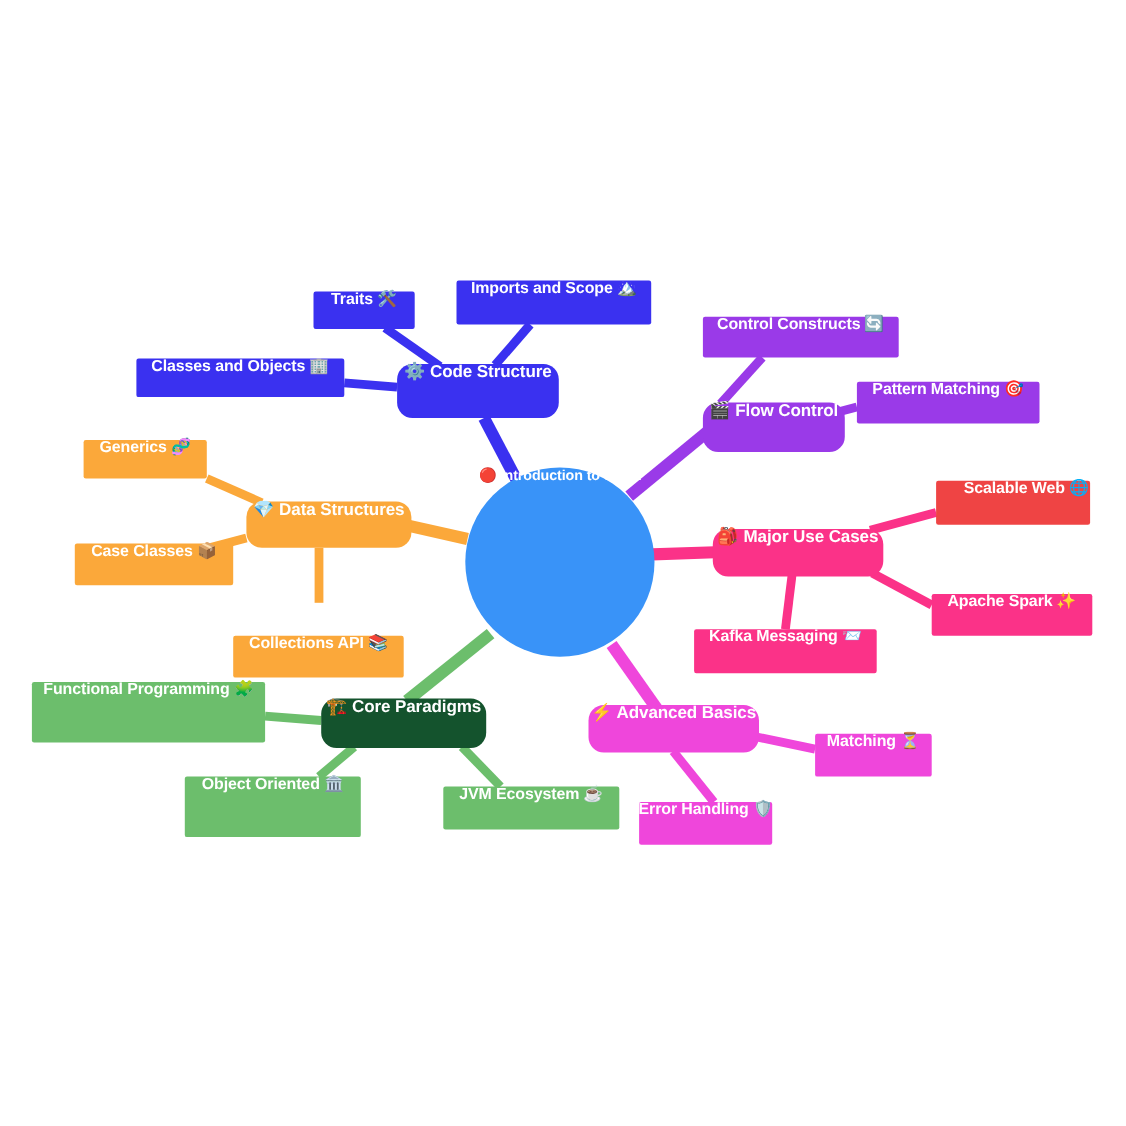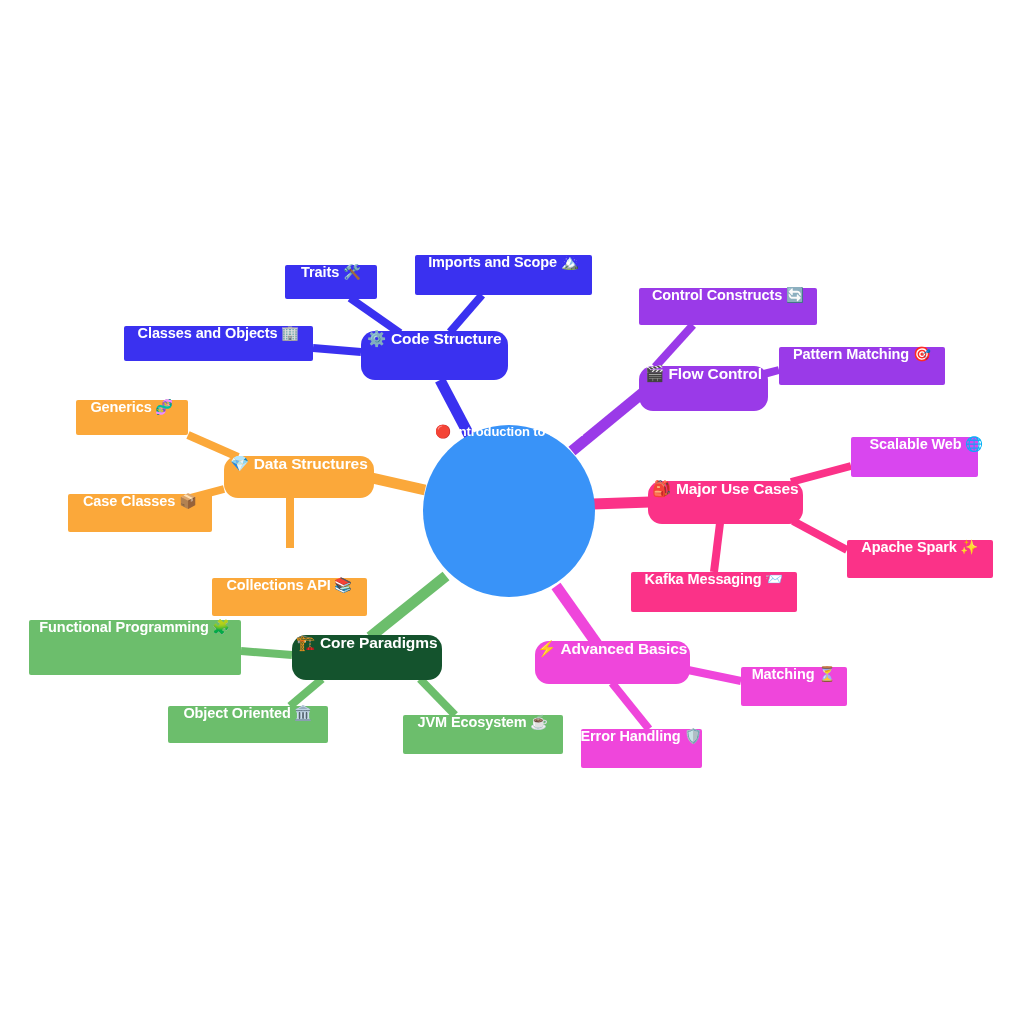--- a/index.html
+++ b/index.html
@@ -109,21 +109,21 @@
       </div>
       <div class="node node-leaf" style="left: 639px; top: 288px; width: 178px; height: 37px; background: rgb(154, 58, 232);">
         <span class="node-label">Control Constructs 🔄</span>
       </div>
       <div class="node node-leaf" style="left: 779px; top: 347px; width: 166px; height: 38px; background: rgb(154, 58, 232);">
         <span class="node-label">Pattern Matching 🎯</span>
       </div>
       <div class="node node-branch" style="left: 648px; top: 481px; width: 155px; height: 43px; background: rgb(251, 50, 136);">
         <span class="node-label">🎒 Major Use Cases</span>
       </div>
-      <div class="node node-leaf" style="left: 851px; top: 437px; width: 127px; height: 40px; background: #d946ef; padding-left: 24px;">
+      <div class="node node-leaf" style="left: 851px; top: 437px; width: 140px; height: 40px; background: #ef4444; padding-left: 24px;">
         <span class="node-label">Scalable Web 🌐</span>
       </div>
       <div class="node node-leaf" style="left: 847px; top: 540px; width: 146px; height: 38px; background: rgb(251, 50, 136);">
         <span class="node-label">Apache Spark ✨</span>
       </div>
       <div class="node node-leaf" style="left: 631px; top: 572px; width: 166px; height: 40px; background: rgb(251, 50, 136);">
         <span class="node-label">Kafka Messaging 📨</span>
       </div>
       <div class="node node-branch" style="left: 535px; top: 641px; width: 155px; height: 43px; background: rgb(239, 70, 219);">
         <span class="node-label">⚡ Advanced Basics</span>
@@ -133,21 +133,21 @@
       </div>
       <div class="node node-leaf" style="left: 581px; top: 729px; width: 121px; height: 39px; background: rgb(239, 70, 219);">
         <span class="node-label">Error Handling 🛡️</span>
       </div>
       <div class="node node-branch" style="left: 292px; top: 635px; width: 150px; height: 45px; background: #14532d;">
         <span class="node-label">🏗️ Core Paradigms</span>
       </div>
       <div class="node node-leaf" style="left: 29px; top: 620px; width: 212px; height: 55px; background: rgb(108, 190, 108);">
         <span class="node-label">Functional Programming 🧩</span>
       </div>
-      <div class="node node-leaf" style="left: 168px; top: 706px; width: 160px; height: 37px; background: rgb(108, 190, 108);">
+      <div class="node node-leaf" style="left: 168px; top: 706px; width: 160px; height: 55px; background: rgb(108, 190, 108);">
         <span class="node-label">Object Oriented 🏛️</span>
       </div>
       <div class="node node-leaf" style="left: 367px; top: 715px; width: 160px; height: 39px; background: rgb(108, 190, 108); margin-left: 36px;">
         <span class="node-label">JVM Ecosystem ☕</span>
       </div>
       <div class="node node-branch" style="left: 224px; top: 456px; width: 150px; height: 42px; background: rgb(251, 168, 58);">
         <span class="node-label">💎 Data Structures</span>
       </div>
       <div class="node node-leaf" style="left: 76px; top: 400px; width: 112px; height: 35px; background: rgb(251, 168, 58);">
         <span class="node-label">Generics 🧬</span>

